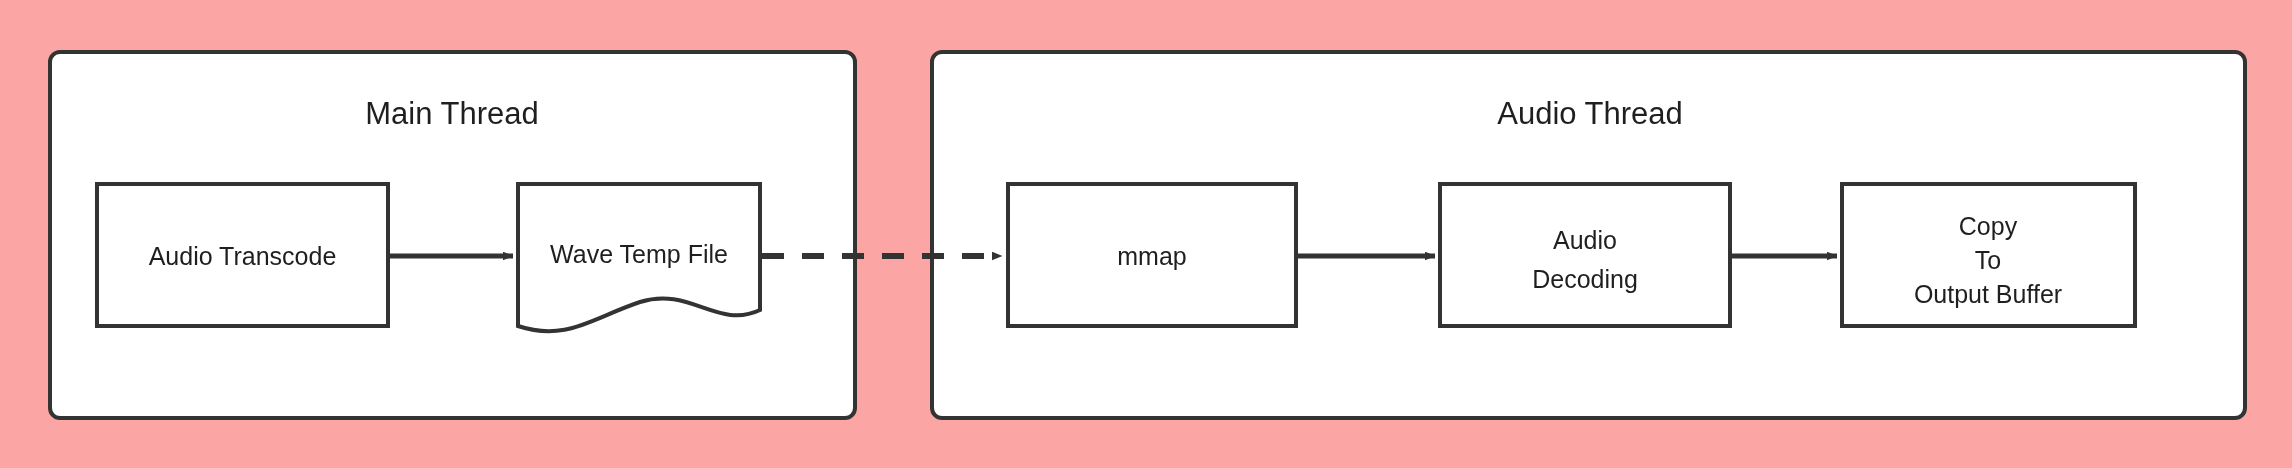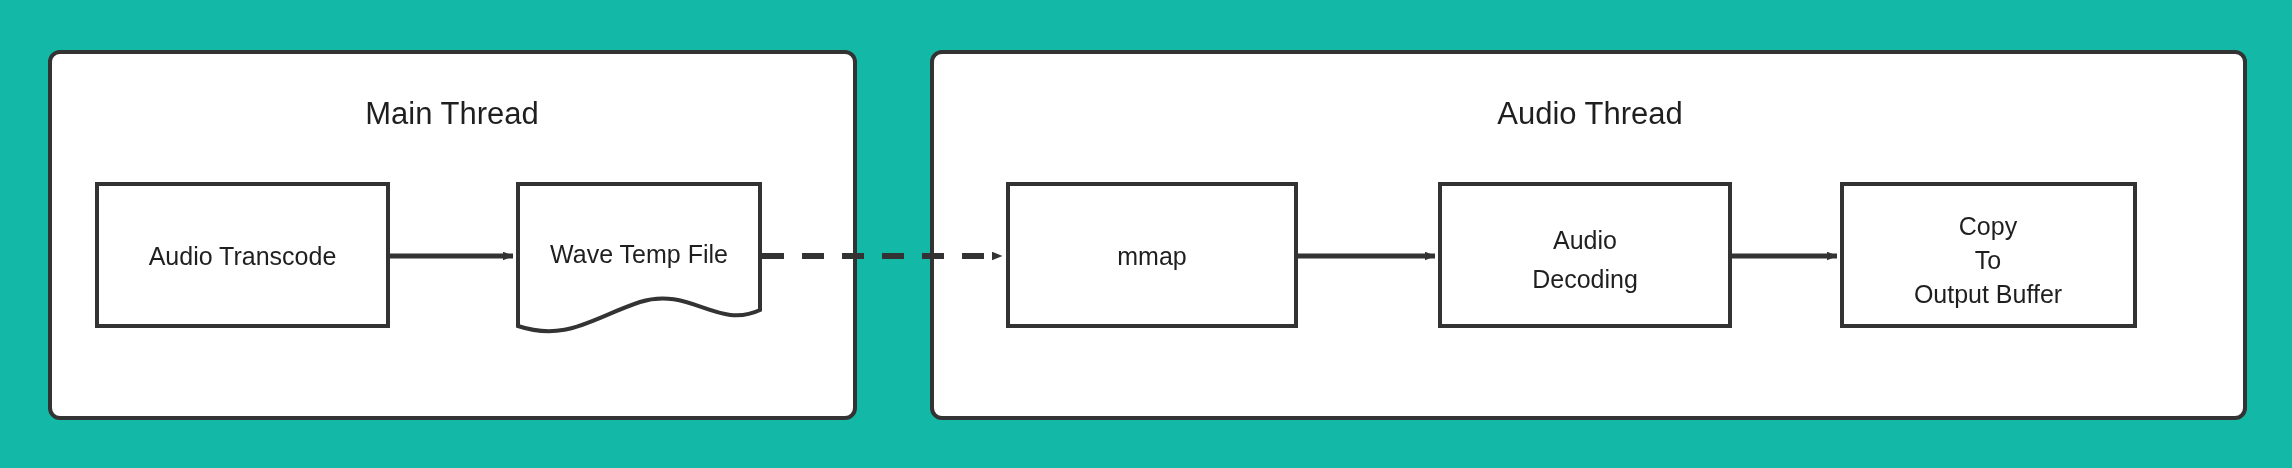--- a/index.html
+++ b/index.html
@@ -10,21 +10,21 @@
   body {
     width: 2292px;
     height: 468px;
     overflow: hidden;
     font-family: "Liberation Sans", sans-serif;
   }
   #diagram-root {
     position: relative;
     width: 2292px;
     height: 468px;
-    background: #14b8a6;
+    background: #fca5a5;
   }
   .svg-layer {
     position: absolute;
     top: 0;
     left: 0;
     width: 2292px;
     height: 468px;
   }
   .panel-title {
     font-size: 31px;

